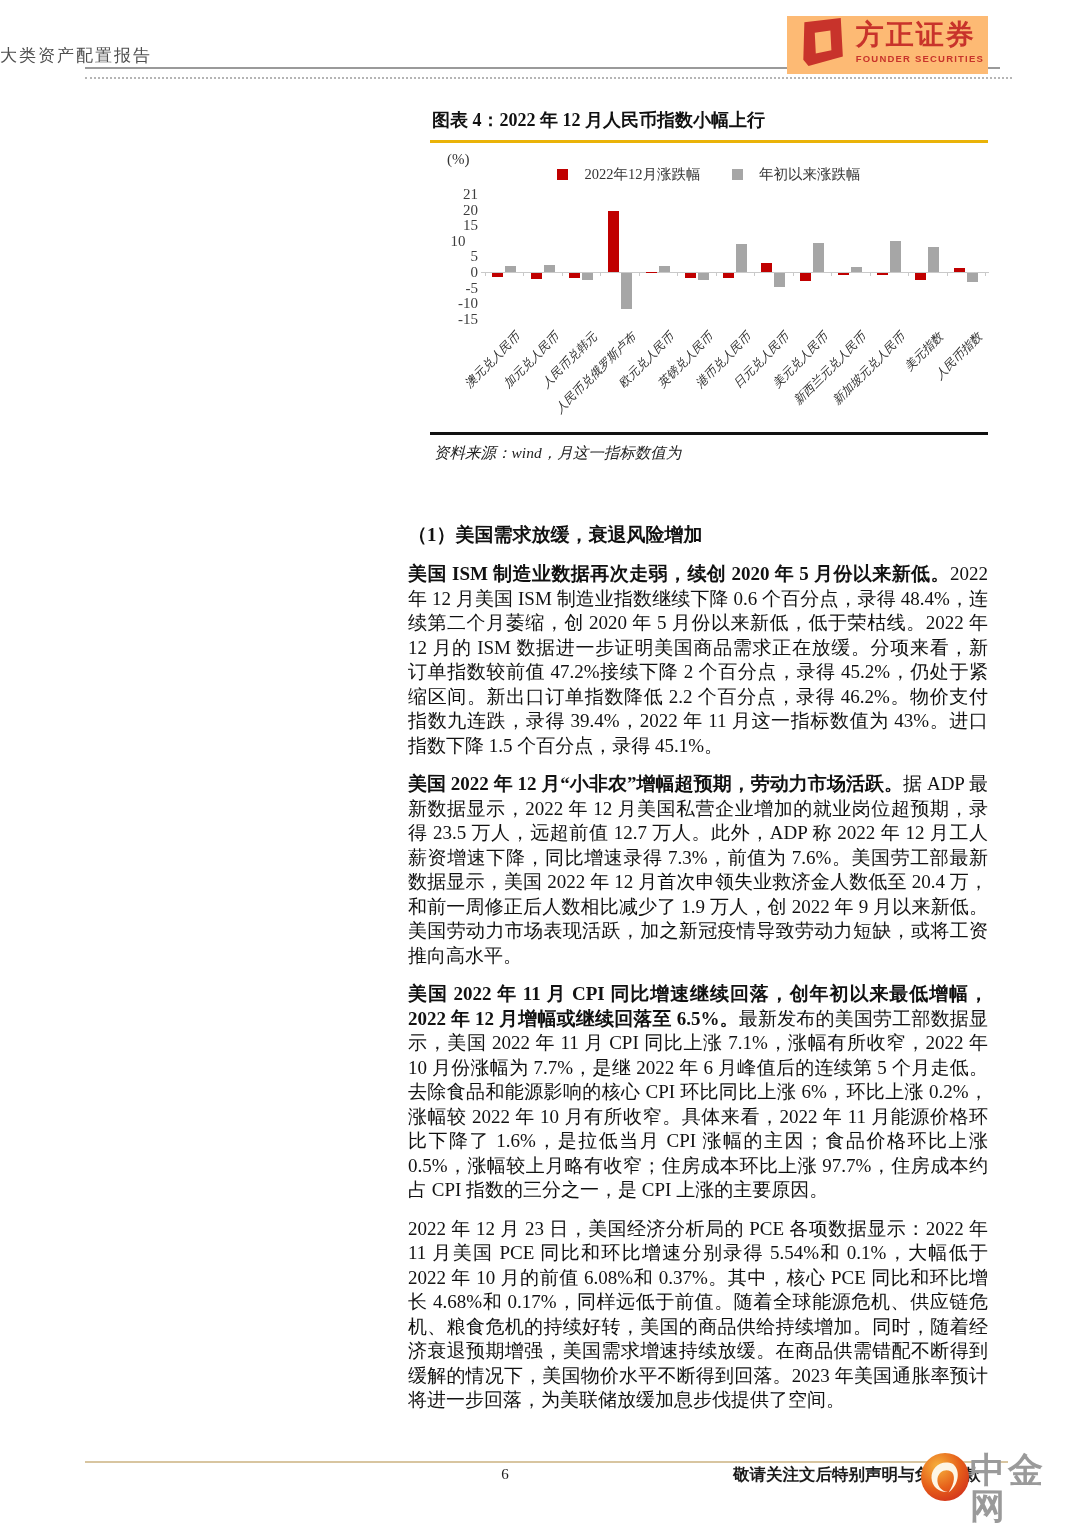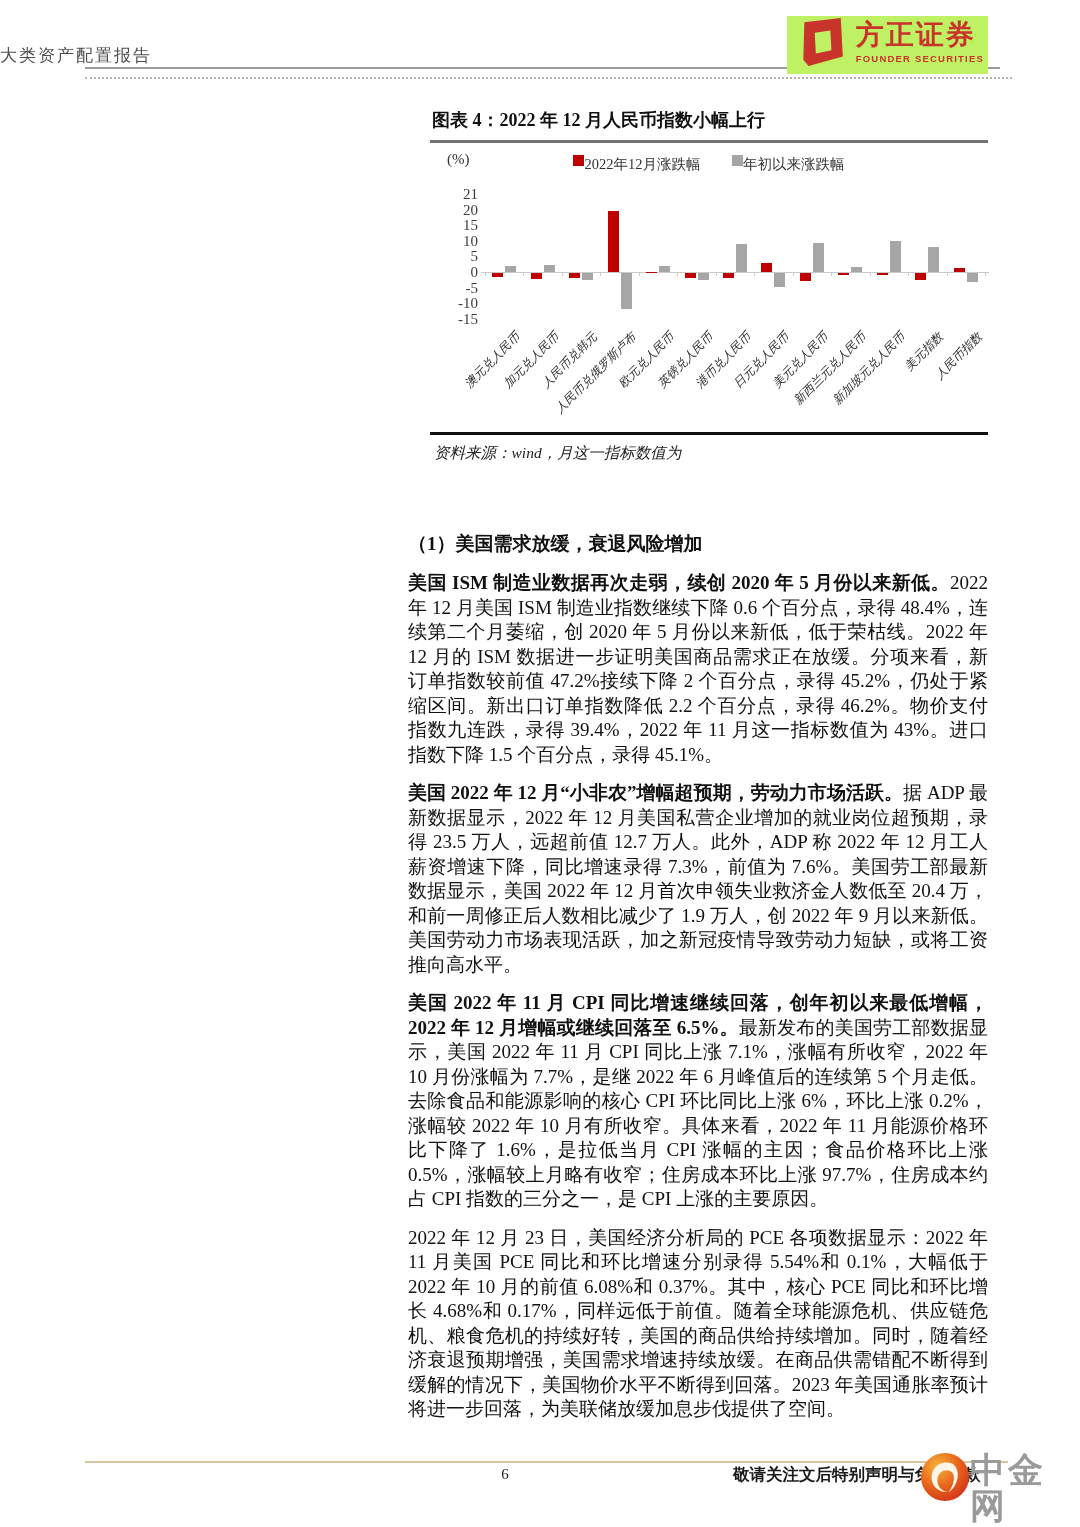--- a/index.html
+++ b/index.html
@@ -4,48 +4,48 @@
 <style>
   * { margin:0; padding:0; box-sizing:border-box; }
   html,body { width:1080px; height:1527px; background:#ffffff; overflow:hidden;
               font-family:"Liberation Serif","DejaVu Serif",serif; color:#111; position:relative; }
 
   
   .report-type { position:absolute; top:44px; left:0; width:1010px; text-align:left;
                  font-size:17px; color:#4f4f4f; letter-spacing:2px; }
   .rule-solid  { position:absolute; top:67px; left:85px; right:80px; border-top:2px solid #9a9a9a; }
   .rule-dotted { position:absolute; top:77px; left:85px; right:68px; border-top:2px dotted #b5b5b5; }
-  .brand { position:absolute; top:16px; right:92px; display:flex; align-items:center; gap:9px; background:#bef264; padding:0 4px 6px 8px; }
+  .brand { position:absolute; top:16px; right:92px; display:flex; align-items:center; gap:9px; background:#fdba74; padding:0 4px 6px 8px; }
   .brand-icon svg { display:block; }
   .brand-text { display:flex; flex-direction:column; line-height:1; }
   .brand-cn { font-size:28px; font-weight:bold; color:#c8332b; letter-spacing:2px; font-family:"Liberation Sans",sans-serif; }
   .brand-en { font-size:9.5px; font-weight:bold; color:#c8332b; letter-spacing:1.2px; margin-top:5px; font-family:"Liberation Sans",sans-serif; }
 
   
   .figure { position:absolute; left:430px; top:106px; width:558px; }
-  .fig-caption { font-size:18px; font-weight:bold; padding:2px 0 8px 2px; border-bottom:3px solid #737373; }
+  .fig-caption { font-size:18px; font-weight:bold; padding:2px 0 8px 2px; border-bottom:3px solid #eab308; }
   .chart-inner { position:relative; height:292px; border-bottom:3px solid #111; }
   .unit { position:absolute; left:17px; top:8px; font-size:15px; color:#333; }
   .legend { position:absolute; top:10px; left:0; width:100%; text-align:center; font-size:14.5px; color:#333; }
-  .legend-item { display:inline-flex; align-items:flex-start; gap:0; margin:0 14px; }
+  .legend-item { display:inline-flex; align-items:center; gap:16px; margin:12px 14px; }
   .sw { width:11px; height:11px; display:inline-block; }
   .plot { position:absolute; left:55px; top:46px; width:500px; height:240px; }
   .axis-line { position:absolute; left:-4px; width:508px; height:1px; background:#c9c9c9; }
   .axis-tick { position:absolute; width:1px; height:4px; background:#c9c9c9; }
   .bar { position:absolute; }
   .ytick { position:absolute; left:8px; width:40px; text-align:right; font-size:15px; color:#3d3d3d; line-height:18px; }
   .xlabel { position:absolute; top:140px; transform-origin:100% 0; transform:rotate(-45deg);
             white-space:nowrap; font-size:12px; color:#2e2e2e; font-style:italic; }
   .fig-source { font-size:15.5px; font-style:italic; color:#222; padding:8px 0 0 4px; }
 
   
   .content { position:absolute; left:408px; top:505px; width:580px; }
   .content h2 { font-size:20px; font-weight:bold; }
   .content h2 .secnum { margin-right:20px; }
-  .content h3 { font-size:19px; font-weight:bold; margin-top:26px; }
+  .content h3 { font-size:19px; font-weight:bold; margin-top:17px; }
   .content p  { font-size:19px; line-height:24.5px; text-align:justify; margin-top:14px; }
   .content p b { font-weight:bold; }
 
   
   .footer-rule { position:absolute; top:1461px; left:85px; right:72px; border-top:2px solid #d8c5a0; }
   .page-number { position:absolute; top:1466px; left:0; width:1010px; text-align:center; font-size:15px; color:#222; }
   .disclaimer  { position:absolute; top:1464px; left:733px; font-family:"Liberation Sans",sans-serif;
                  font-weight:bold; font-size:16.5px; color:#1a1a1a; }
 
   
@@ -139,21 +139,21 @@
         <div class="xlabel" style="right: 49.6923px;">美元指数</div>
         <div class="axis-tick" style="left: 461.538px; top: 83px;"></div>
         <div class="bar" style="left: 468.769px; width: 11px; height: 4.375px; top: 78.625px; background: rgb(192, 0, 0);"></div>
         <div class="bar" style="left: 481.769px; width: 11px; height: 9.375px; top: 84px; background: rgb(166, 166, 166);"></div>
         <div class="xlabel" style="right: 11.2308px;">人民币指数</div>
         <div class="axis-tick" style="left: 500px; top: 83px;"></div>
       </div>
   <div class="ytick" style="top: 41.875px;">21</div>
       <div class="ytick" style="top: 57.5px;">20</div>
       <div class="ytick" style="top: 73.125px;">15</div>
-      <div class="ytick" style="top: 88.75px;">10</div>
+      <div class="ytick" style="top: 88.75px; text-align: center;">10</div>
       <div class="ytick" style="top: 104.375px;">5</div>
       <div class="ytick" style="top: 120px;">0</div>
       <div class="ytick" style="top: 135.625px;">-5</div>
       <div class="ytick" style="top: 151.25px;">-10</div>
       <div class="ytick" style="top: 166.875px;">-15</div>
     </div>
   <div class="fig-source">资料来源：wind，月这一指标数值为</div>
 </div>
 
 <div class="content">

